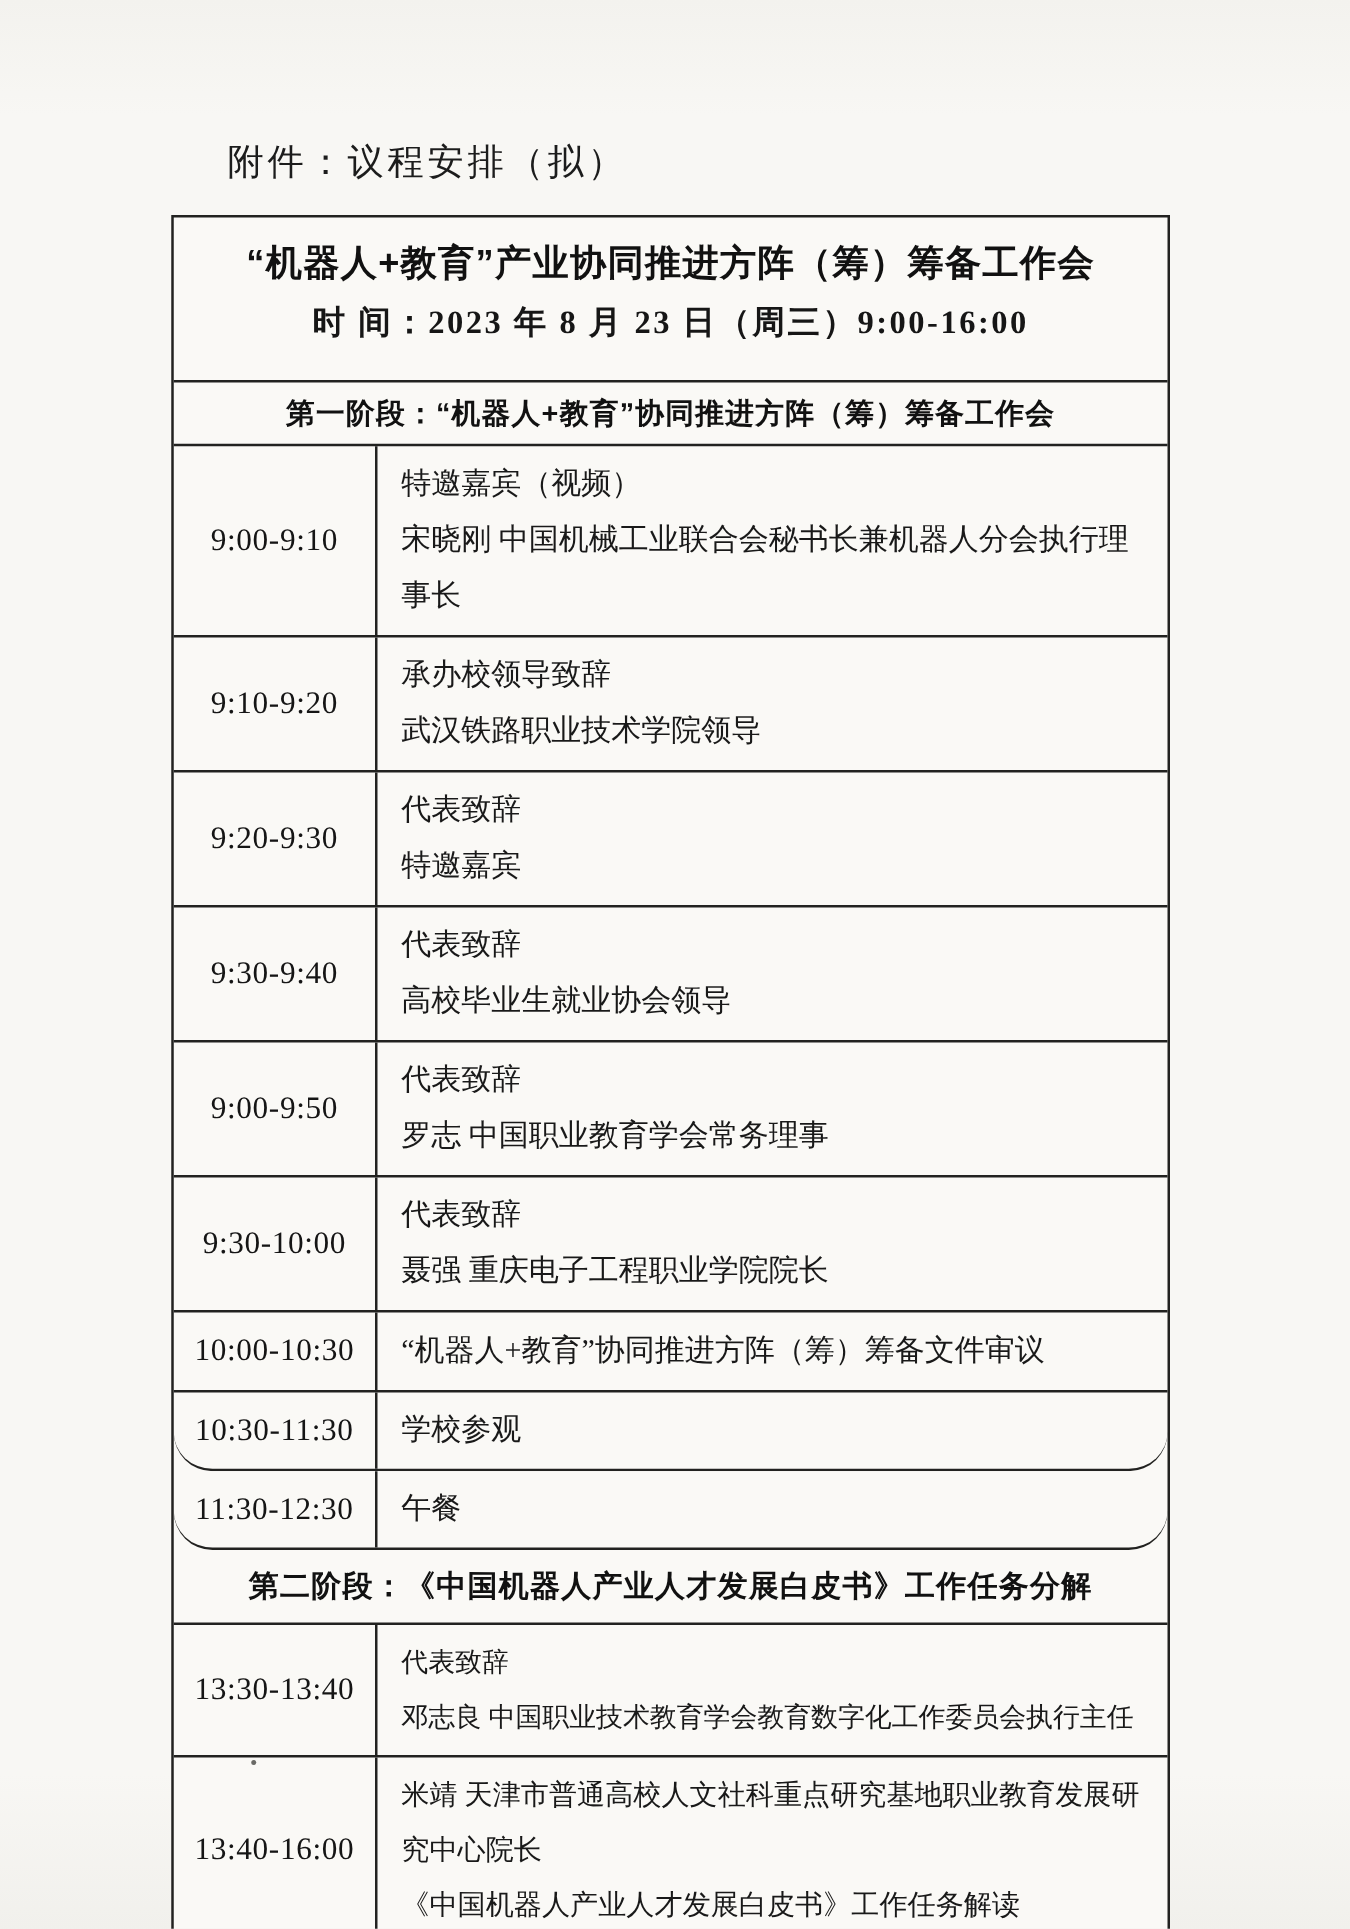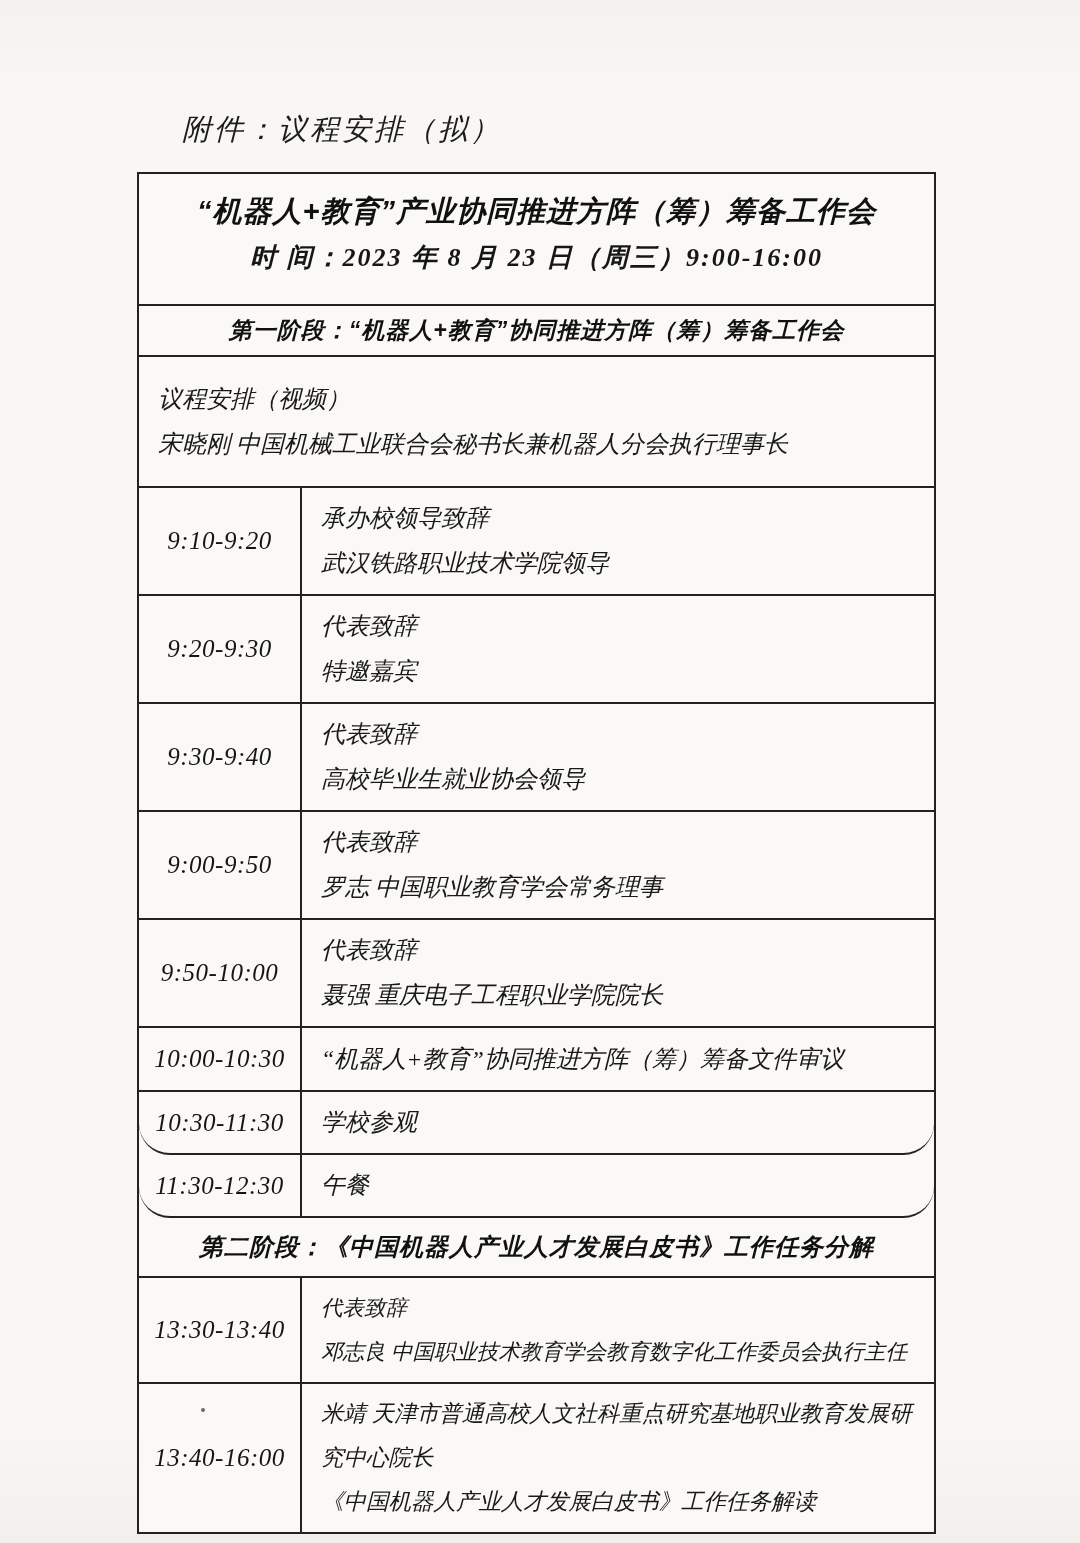--- a/index.html
+++ b/index.html
@@ -9,21 +9,20 @@
     background: #edece8;
     font-family: "Liberation Serif", serif;
   }
   .page {
     position: relative;
     width: 1080px;
     height: 1543px;
     background: linear-gradient(180deg, #f3f2ee 0%, #f8f7f4 6%, #f8f7f4 92%, #f1f0ec 100%);
     color: #1a1a1a;
     overflow: hidden;
-    font-style: italic;
   }
   .attachment-label {
     position: absolute;
     left: 182px;
     top: 110px;
     font-size: 29px;
     letter-spacing: 3px;
     color: #1c1c1c;
   }
   .agenda-table {
@@ -128,22 +127,23 @@
   <div class="agenda-table">
 
     <div class="title-block">
       <div class="table-title">“机器人+教育”产业协同推进方阵（筹）筹备工作会</div>
       <div class="table-time">时 间：2023 年 8 月 23 日（周三）9:00-16:00</div>
     </div>
 
     <div class="section-row">第一阶段：“机器人+教育”协同推进方阵（筹）筹备工作会</div>
 
     <div class="agenda-row hA">
-      <div class="content-cell">
-        <div>议程安排（视频）</div>
+      <div class="time-cell">9:00-9:10</div>
+      <div class="content-cell">
+        <div>特邀嘉宾（视频）</div>
         <div>宋晓刚 中国机械工业联合会秘书长兼机器人分会执行理事长</div>
       </div>
     </div>
 
     <div class="agenda-row hB">
       <div class="time-cell">9:10-9:20</div>
       <div class="content-cell">
         <div>承办校领导致辞</div>
         <div>武汉铁路职业技术学院领导</div>
       </div>
@@ -167,21 +167,21 @@
 
     <div class="agenda-row hB">
       <div class="time-cell">9:00-9:50</div>
       <div class="content-cell">
         <div>代表致辞</div>
         <div>罗志 中国职业教育学会常务理事</div>
       </div>
     </div>
 
     <div class="agenda-row hC">
-      <div class="time-cell">9:50-10:00</div>
+      <div class="time-cell">9:30-10:00</div>
       <div class="content-cell">
         <div>代表致辞</div>
         <div>聂强 重庆电子工程职业学院院长</div>
       </div>
     </div>
 
     <div class="agenda-row hD">
       <div class="time-cell">10:00-10:30</div>
       <div class="content-cell">
         <div>“机器人+教育”协同推进方阵（筹）筹备文件审议</div>

